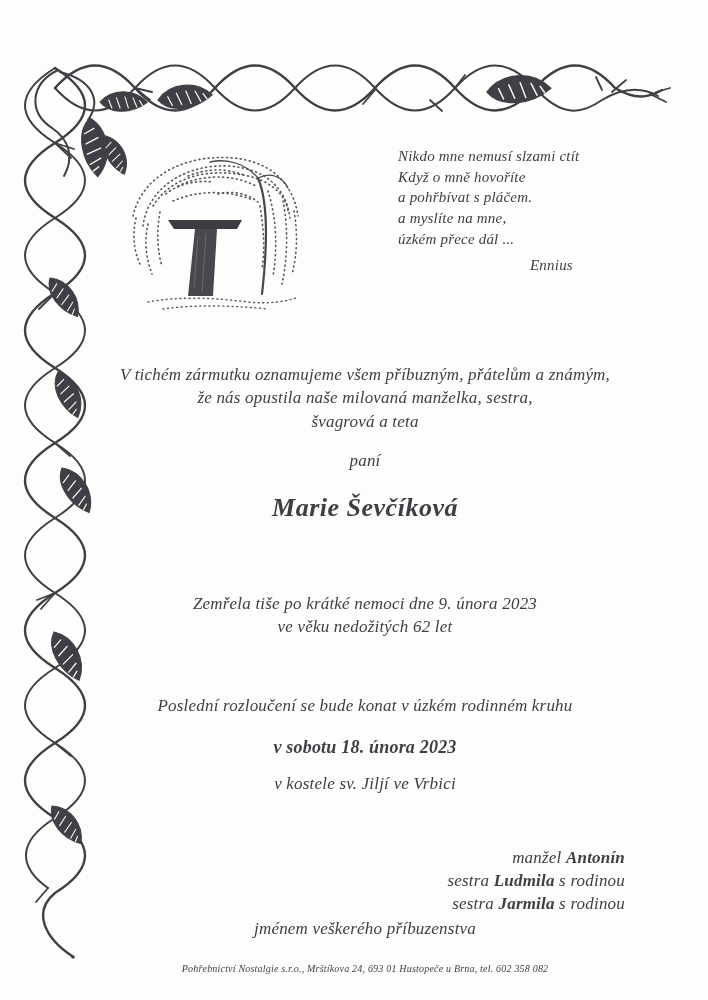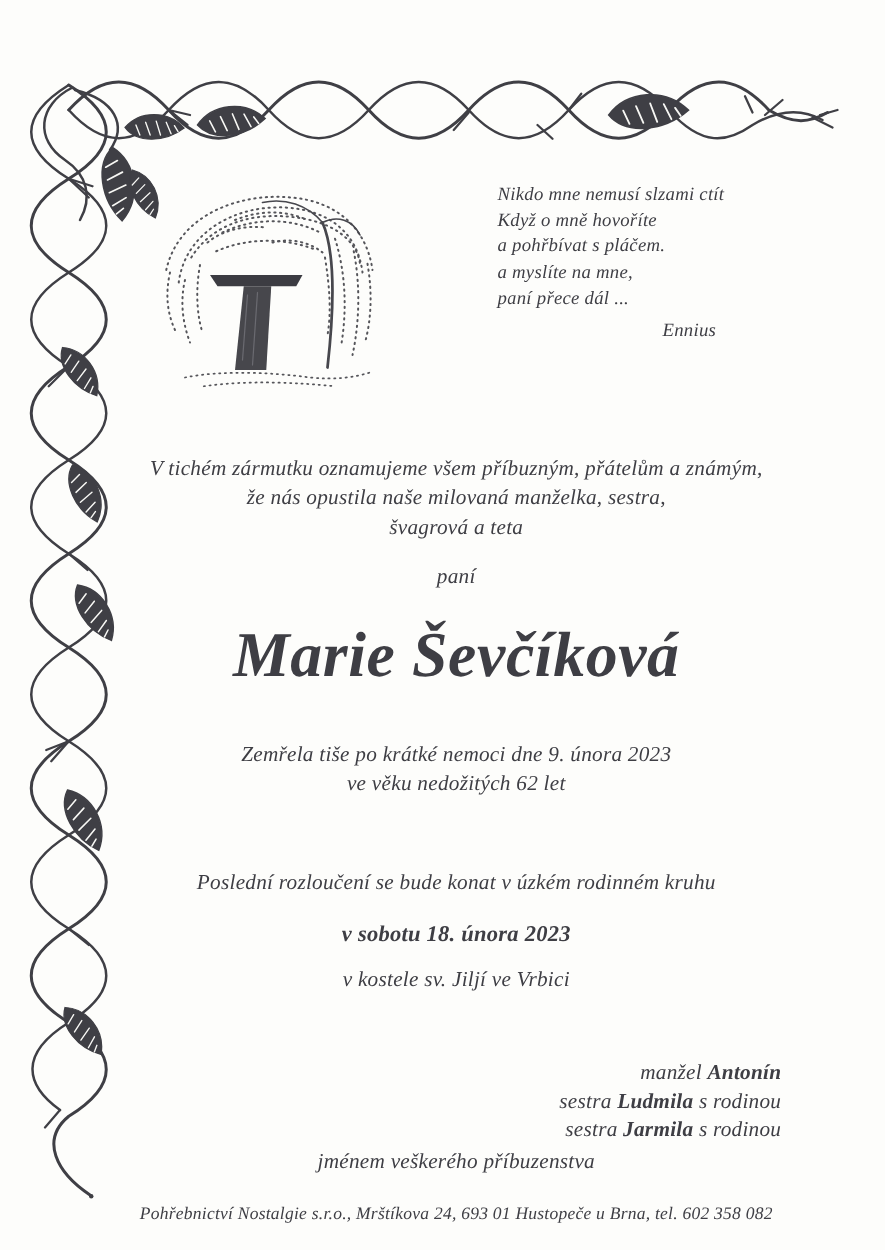--- a/index.html
+++ b/index.html
@@ -8,29 +8,29 @@
     position:relative;width:708px;height:1000px;margin:0 auto;
     background:#fdfdfb;overflow:hidden;color:#3e3e44;
   }
   .abs{position:absolute;}
   .txt{font-style:italic;line-height:1.38;letter-spacing:.2px;}
   .center-col{left:105px;width:520px;text-align:center;}
   .poem{left:398px;top:146px;font-size:15px;width:260px;text-align:left;}
   .poem-author{padding-left:132px;margin-top:6px;}
   .announcement{top:363px;font-size:17px;}
   .salutation{top:449px;font-size:17px;text-align:center;}
-  .deceased-name{top:490px;font-size:51px;font-weight:bold;letter-spacing:.5px;font-style:italic;}
+  .deceased-name{top:490px;font-size:26px;font-weight:bold;letter-spacing:.5px;font-style:italic;}
   .death-info{top:592px;font-size:17px;}
   .funeral-1{top:694px;font-size:17px;}
   .funeral-date{top:735px;font-size:18px;font-weight:bold;}
   .funeral-place{top:772px;font-size:17px;}
   .family{top:846px;font-size:17px;line-height:1.36;text-align:right;}
   .family b{font-weight:bold;}
   .closing{top:917px;font-size:17px;}
-  .footer{top:962px;font-size:14px;}
+  .footer{top:962px;font-size:10px;}
   svg{display:block;}
   .deco{pointer-events:none;}
 </style>
 </head>
 <body>
 
 <div class="page">
 
   <svg class="abs deco" style="left:0;top:0;" width="708" height="1000" viewBox="0 0 708 1000" fill="none" stroke="#3f3f45" stroke-width="2.4" stroke-linecap="round">
     <defs>
@@ -81,21 +81,21 @@
       <path d="M77,83 L99,83 L95,150 L70,150 Z" fill="#47474c"></path>
     </g>
     <path d="M80,90 L76,142 M88,88 L84,146" stroke="#6a6a70" stroke-width="1" stroke-dasharray="none"></path>
   </svg>
 
   <div class="abs txt poem">
     <div>Nikdo mne nemusí slzami ctít</div>
     <div>Když o mně hovoříte</div>
     <div>a pohřbívat s pláčem.</div>
     <div>a myslíte na mne,</div>
-    <div>paní přece dál ...</div>
+    <div>úzkém přece dál ...</div>
     <div class="poem-author">Ennius</div>
   </div>
 
   <div class="abs txt center-col announcement">
     <div>V tichém zármutku oznamujeme všem příbuzným, přátelům a známým,</div>
     <div>že nás opustila naše milovaná manželka, sestra,</div>
     <div>švagrová a teta</div>
   </div>
 
   <div class="abs txt center-col salutation">paní</div>

